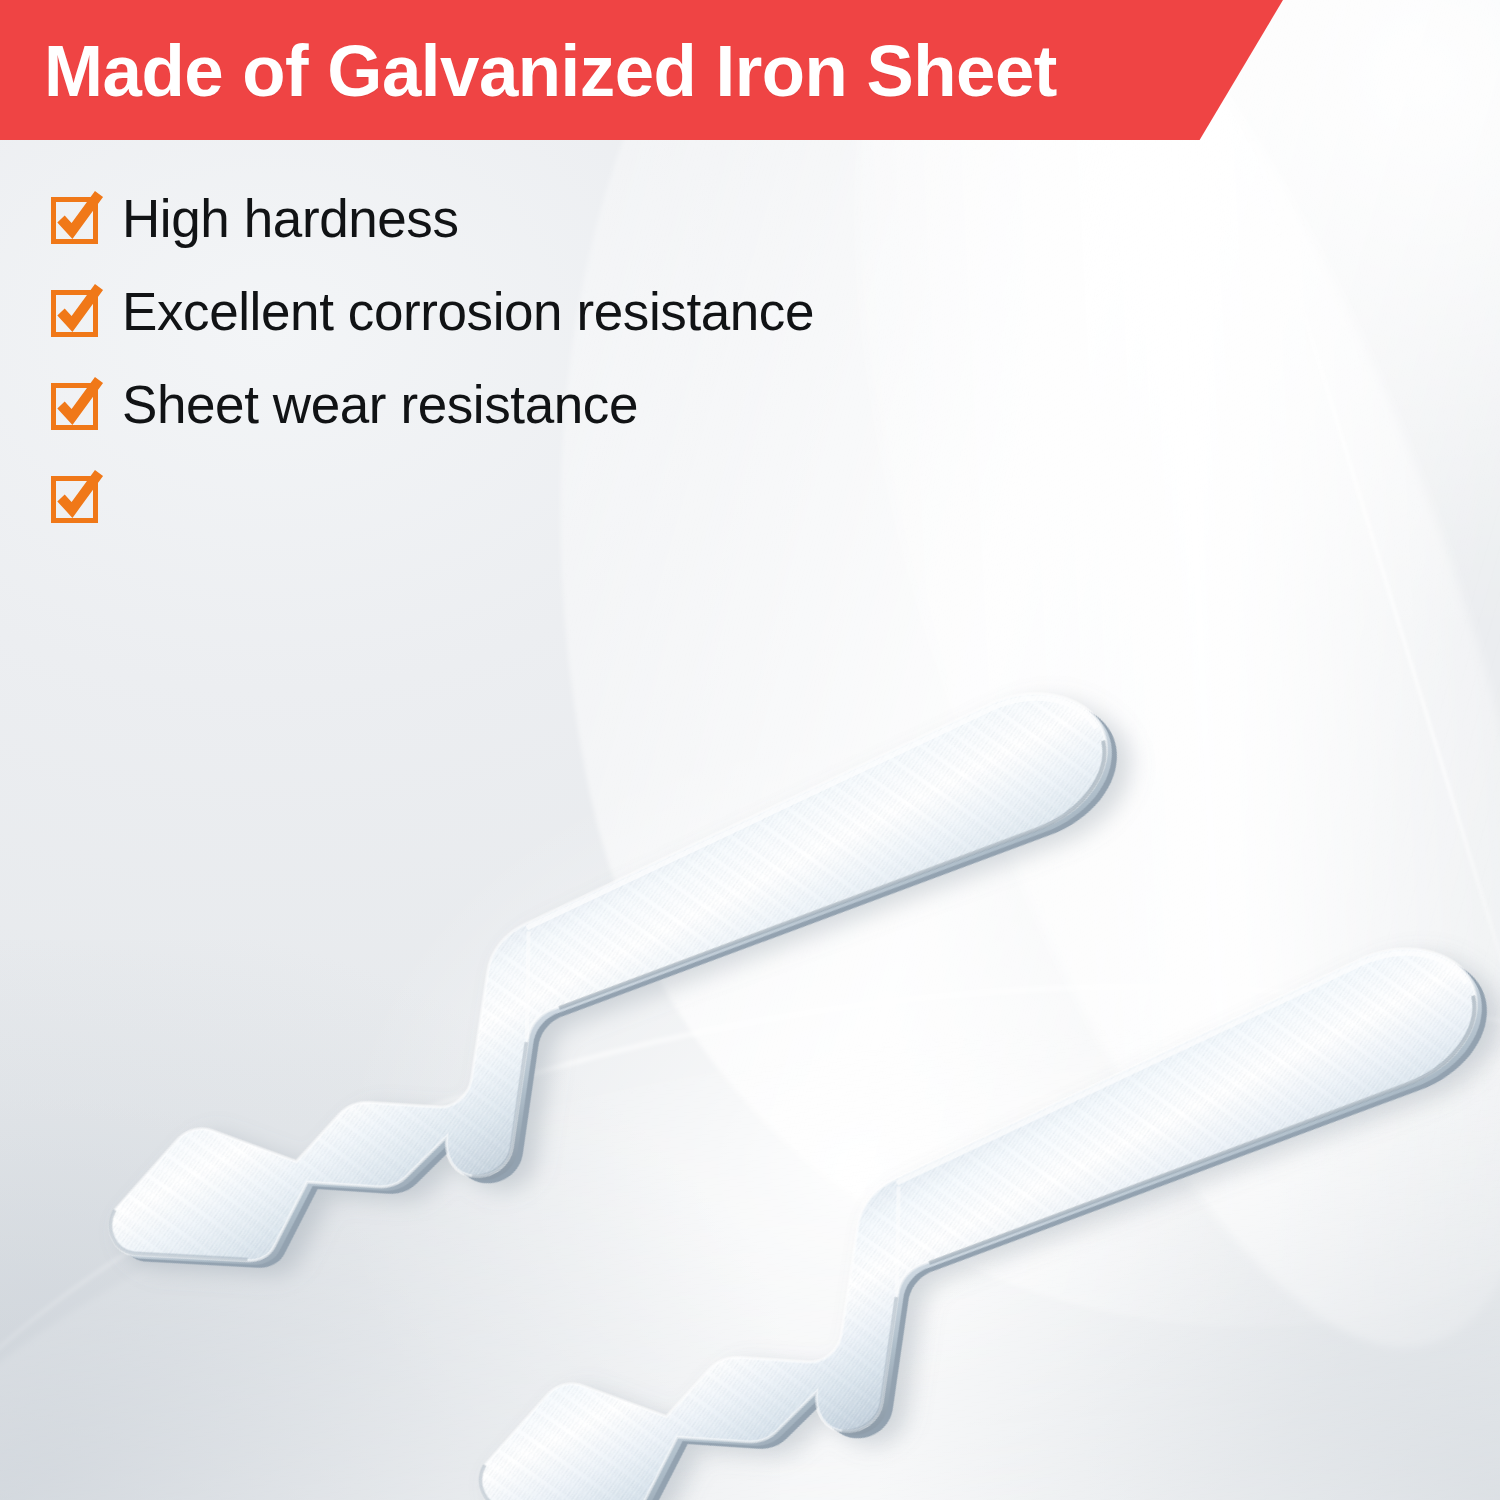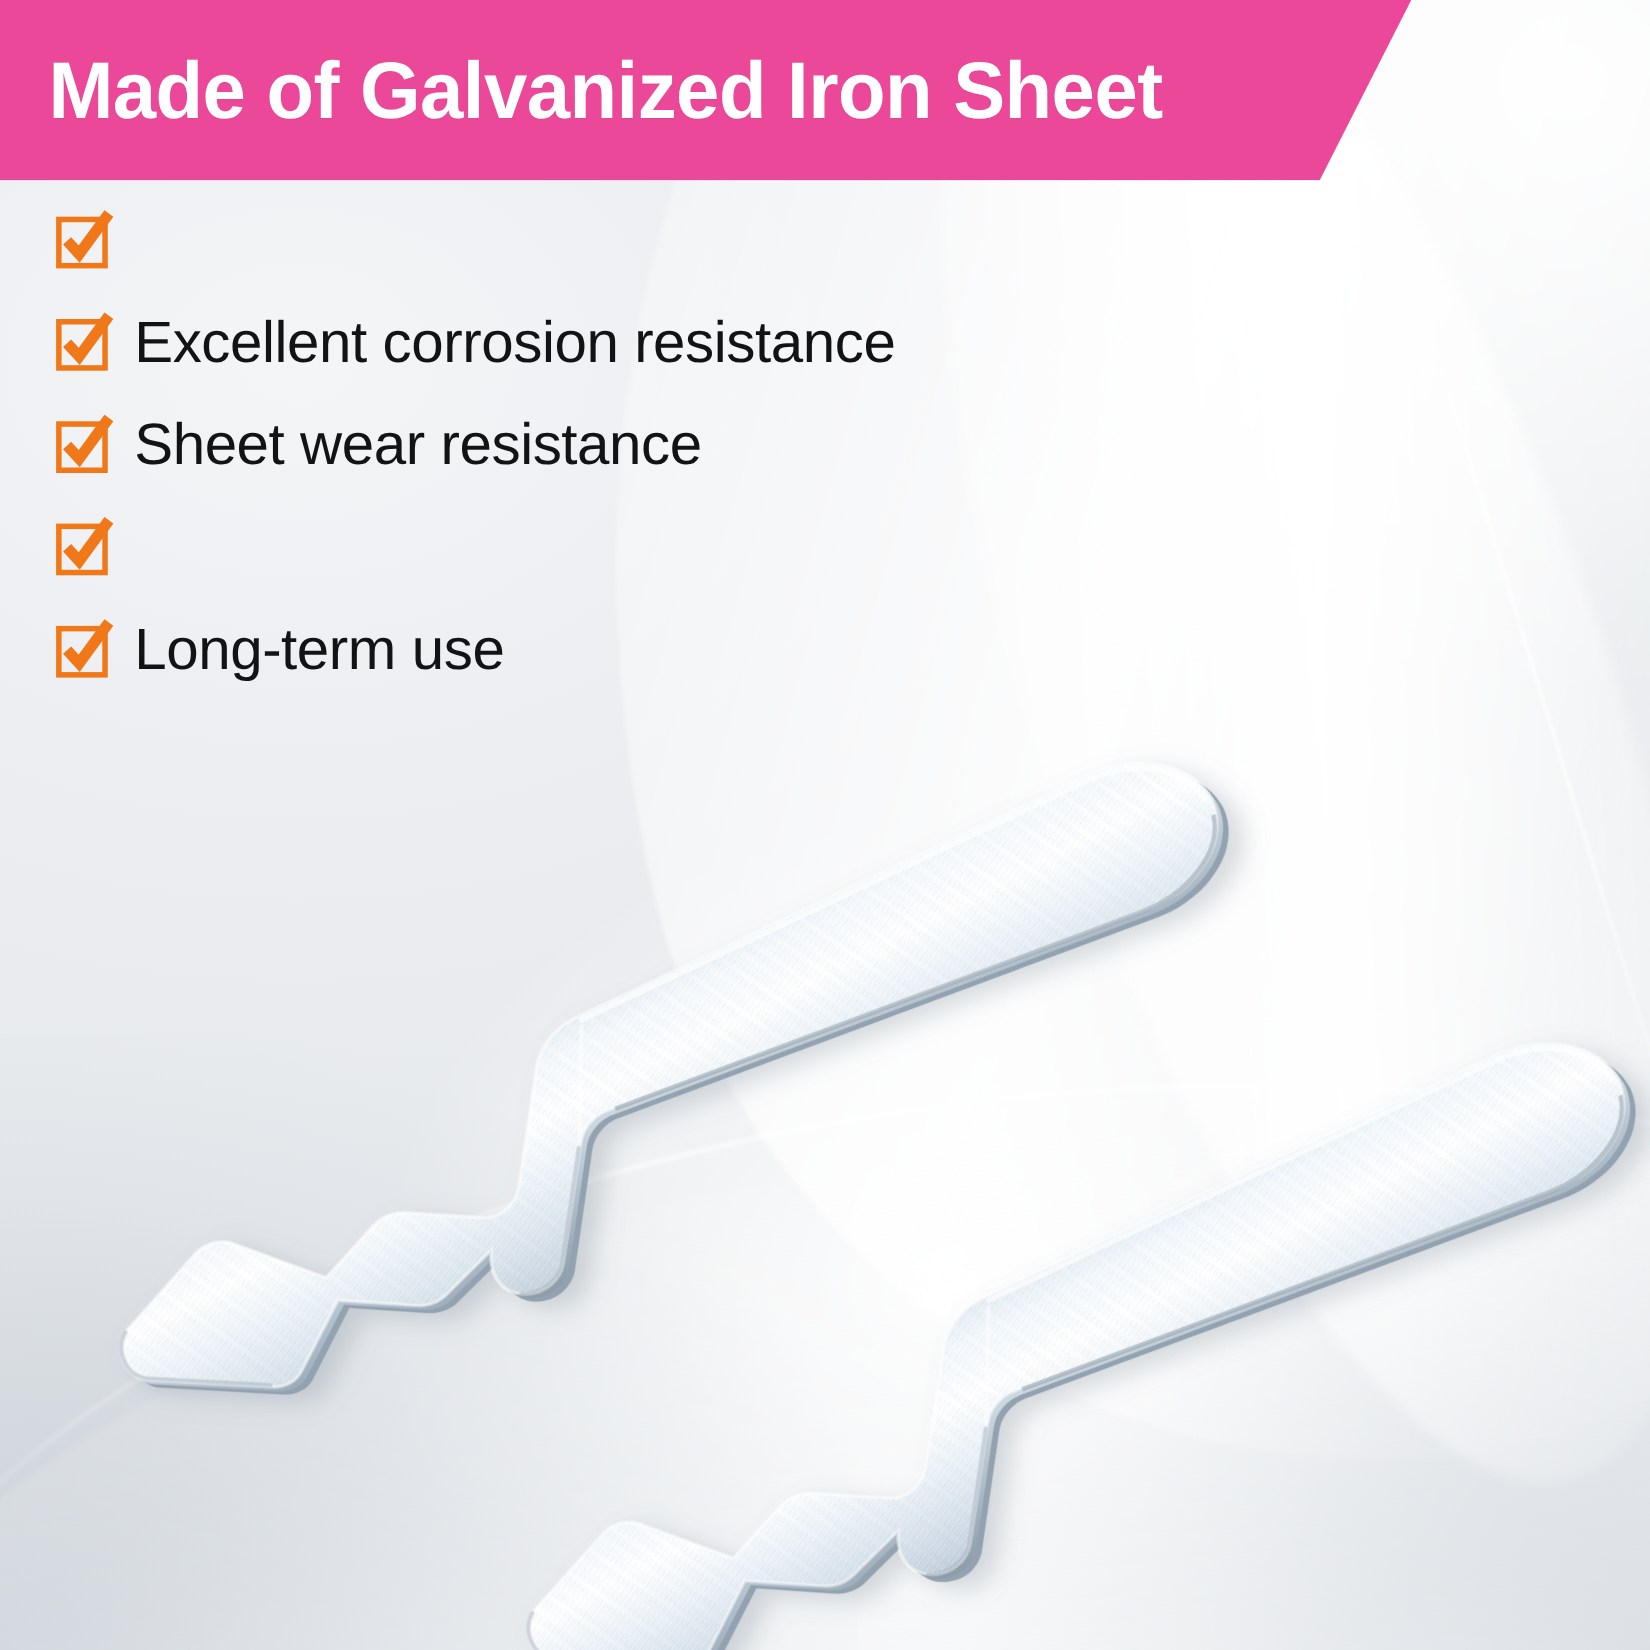--- a/index.html
+++ b/index.html
@@ -91,22 +91,22 @@
     right: 0; bottom: 0;
     width: 620px; height: 430px;
     background: radial-gradient(ellipse at 100% 100%, rgba(198,205,212,0.5) 0%, rgba(198,205,212,0) 72%);
   }
 
   
   .banner {
     position: absolute;
     left: 0; top: 0;
     width: 1283px;
-    height: 164px;
-    background: #ec4899;
+    height: 140px;
+    background: #ef4444;
     clip-path: polygon(0 0, 100% 0, 93.5% 100%, 0 100%);
     display: flex;
     align-items: center;
     z-index: 6;
   }
   .banner-title {
     margin-left: 44px;
     color: #ffffff;
     font-size: 73px;
     font-weight: bold;
@@ -176,20 +176,21 @@
 
   <div class="feature-list">
 
     <div class="feature-row">
       <span class="cb">
         <svg viewBox="0 0 52 52" xmlns="http://www.w3.org/2000/svg">
           <rect x="3.5" y="6.5" width="42" height="42" fill="none" stroke="#F07818" stroke-width="5"></rect>
           <path d="M11 26 L22 38 L49 1" fill="none" stroke="#F07818" stroke-width="10" stroke-linecap="butt" stroke-linejoin="miter"></path>
         </svg>
       </span>
+      <span class="feature-text">High hardness</span>
     </div>
 
     <div class="feature-row">
       <span class="cb">
         <svg viewBox="0 0 52 52" xmlns="http://www.w3.org/2000/svg">
           <rect x="3.5" y="6.5" width="42" height="42" fill="none" stroke="#F07818" stroke-width="5"></rect>
           <path d="M11 26 L22 38 L49 1" fill="none" stroke="#F07818" stroke-width="10" stroke-linecap="butt" stroke-linejoin="miter"></path>
         </svg>
       </span>
       <span class="feature-text">Excellent corrosion resistance</span>
@@ -207,29 +208,20 @@
 
     <div class="feature-row">
       <span class="cb">
         <svg viewBox="0 0 52 52" xmlns="http://www.w3.org/2000/svg">
           <rect x="3.5" y="6.5" width="42" height="42" fill="none" stroke="#F07818" stroke-width="5"></rect>
           <path d="M11 26 L22 38 L49 1" fill="none" stroke="#F07818" stroke-width="10" stroke-linecap="butt" stroke-linejoin="miter"></path>
         </svg>
       </span>
     </div>
 
-    <div class="feature-row">
-      <span class="cb">
-        <svg viewBox="0 0 52 52" xmlns="http://www.w3.org/2000/svg">
-          <rect x="3.5" y="6.5" width="42" height="42" fill="none" stroke="#F07818" stroke-width="5"></rect>
-          <path d="M11 26 L22 38 L49 1" fill="none" stroke="#F07818" stroke-width="10" stroke-linecap="butt" stroke-linejoin="miter"></path>
-        </svg>
-      </span>
-      <span class="feature-text">Long-term use</span>
-    </div>
 
   </div>
 
   <div class="tools">
     <svg viewBox="0 0 1500 1500" xmlns="http://www.w3.org/2000/svg">
       <defs>
 
         <linearGradient id="faceGrad" x1="0" y1="0" x2="0" y2="1" gradientUnits="objectBoundingBox">
           <stop offset="0%" stop-color="#e9eff5"></stop>
           <stop offset="12%" stop-color="#f6fafd"></stop>

